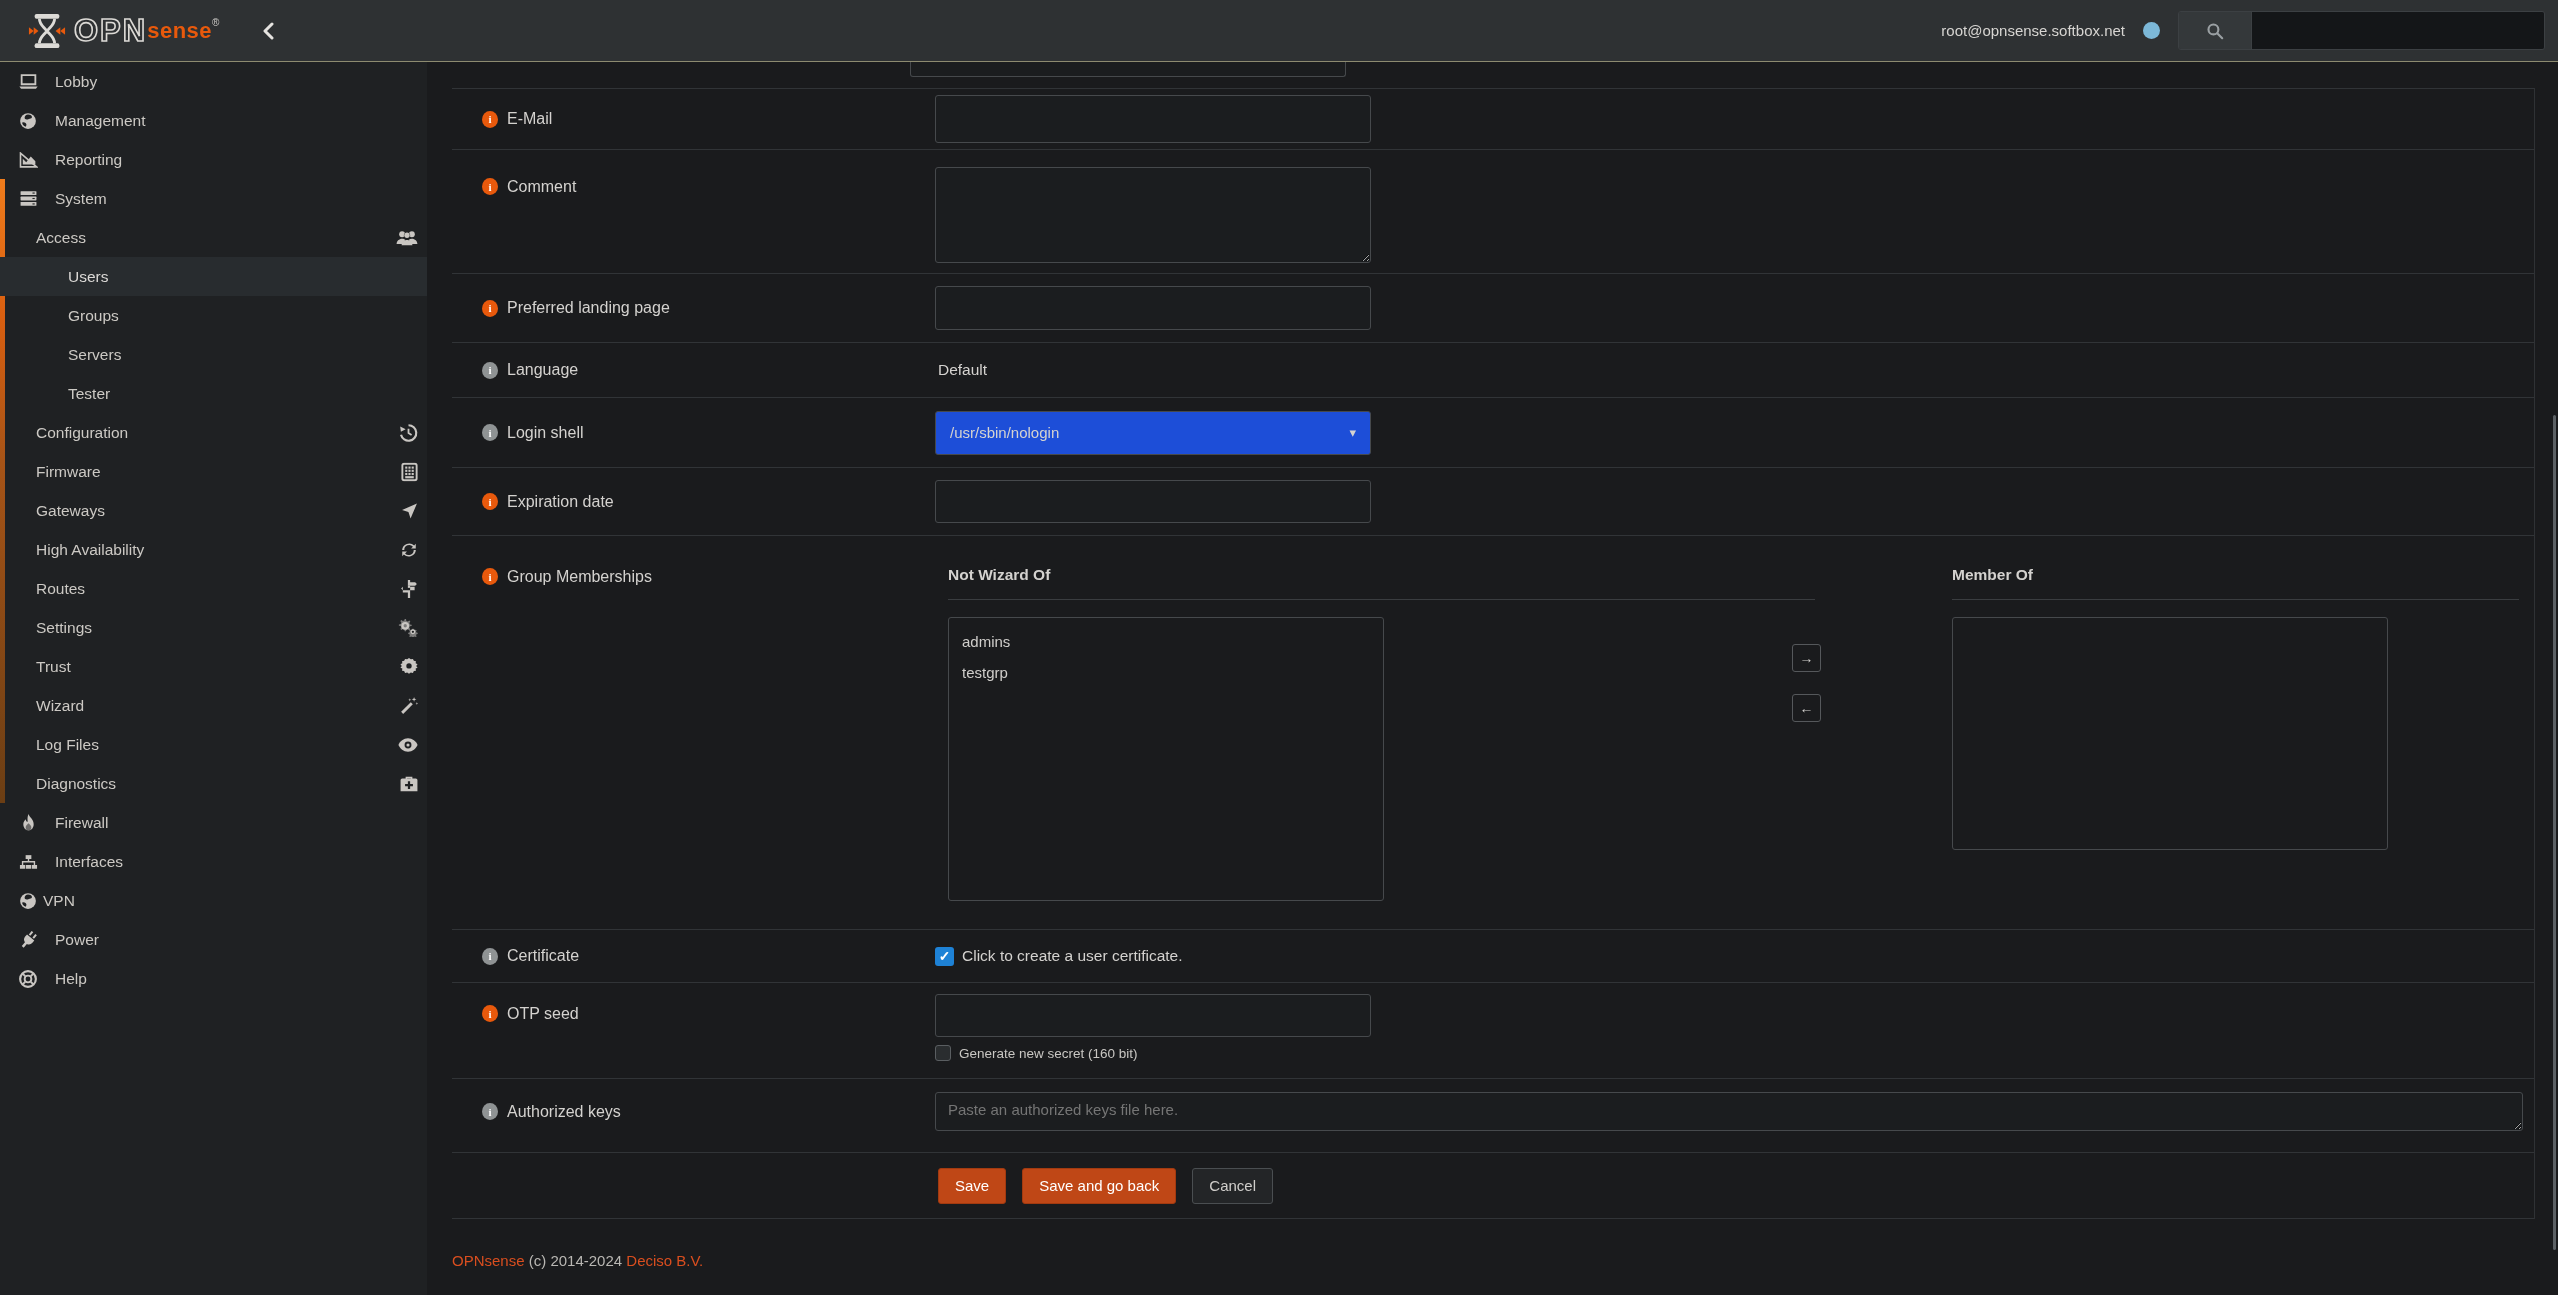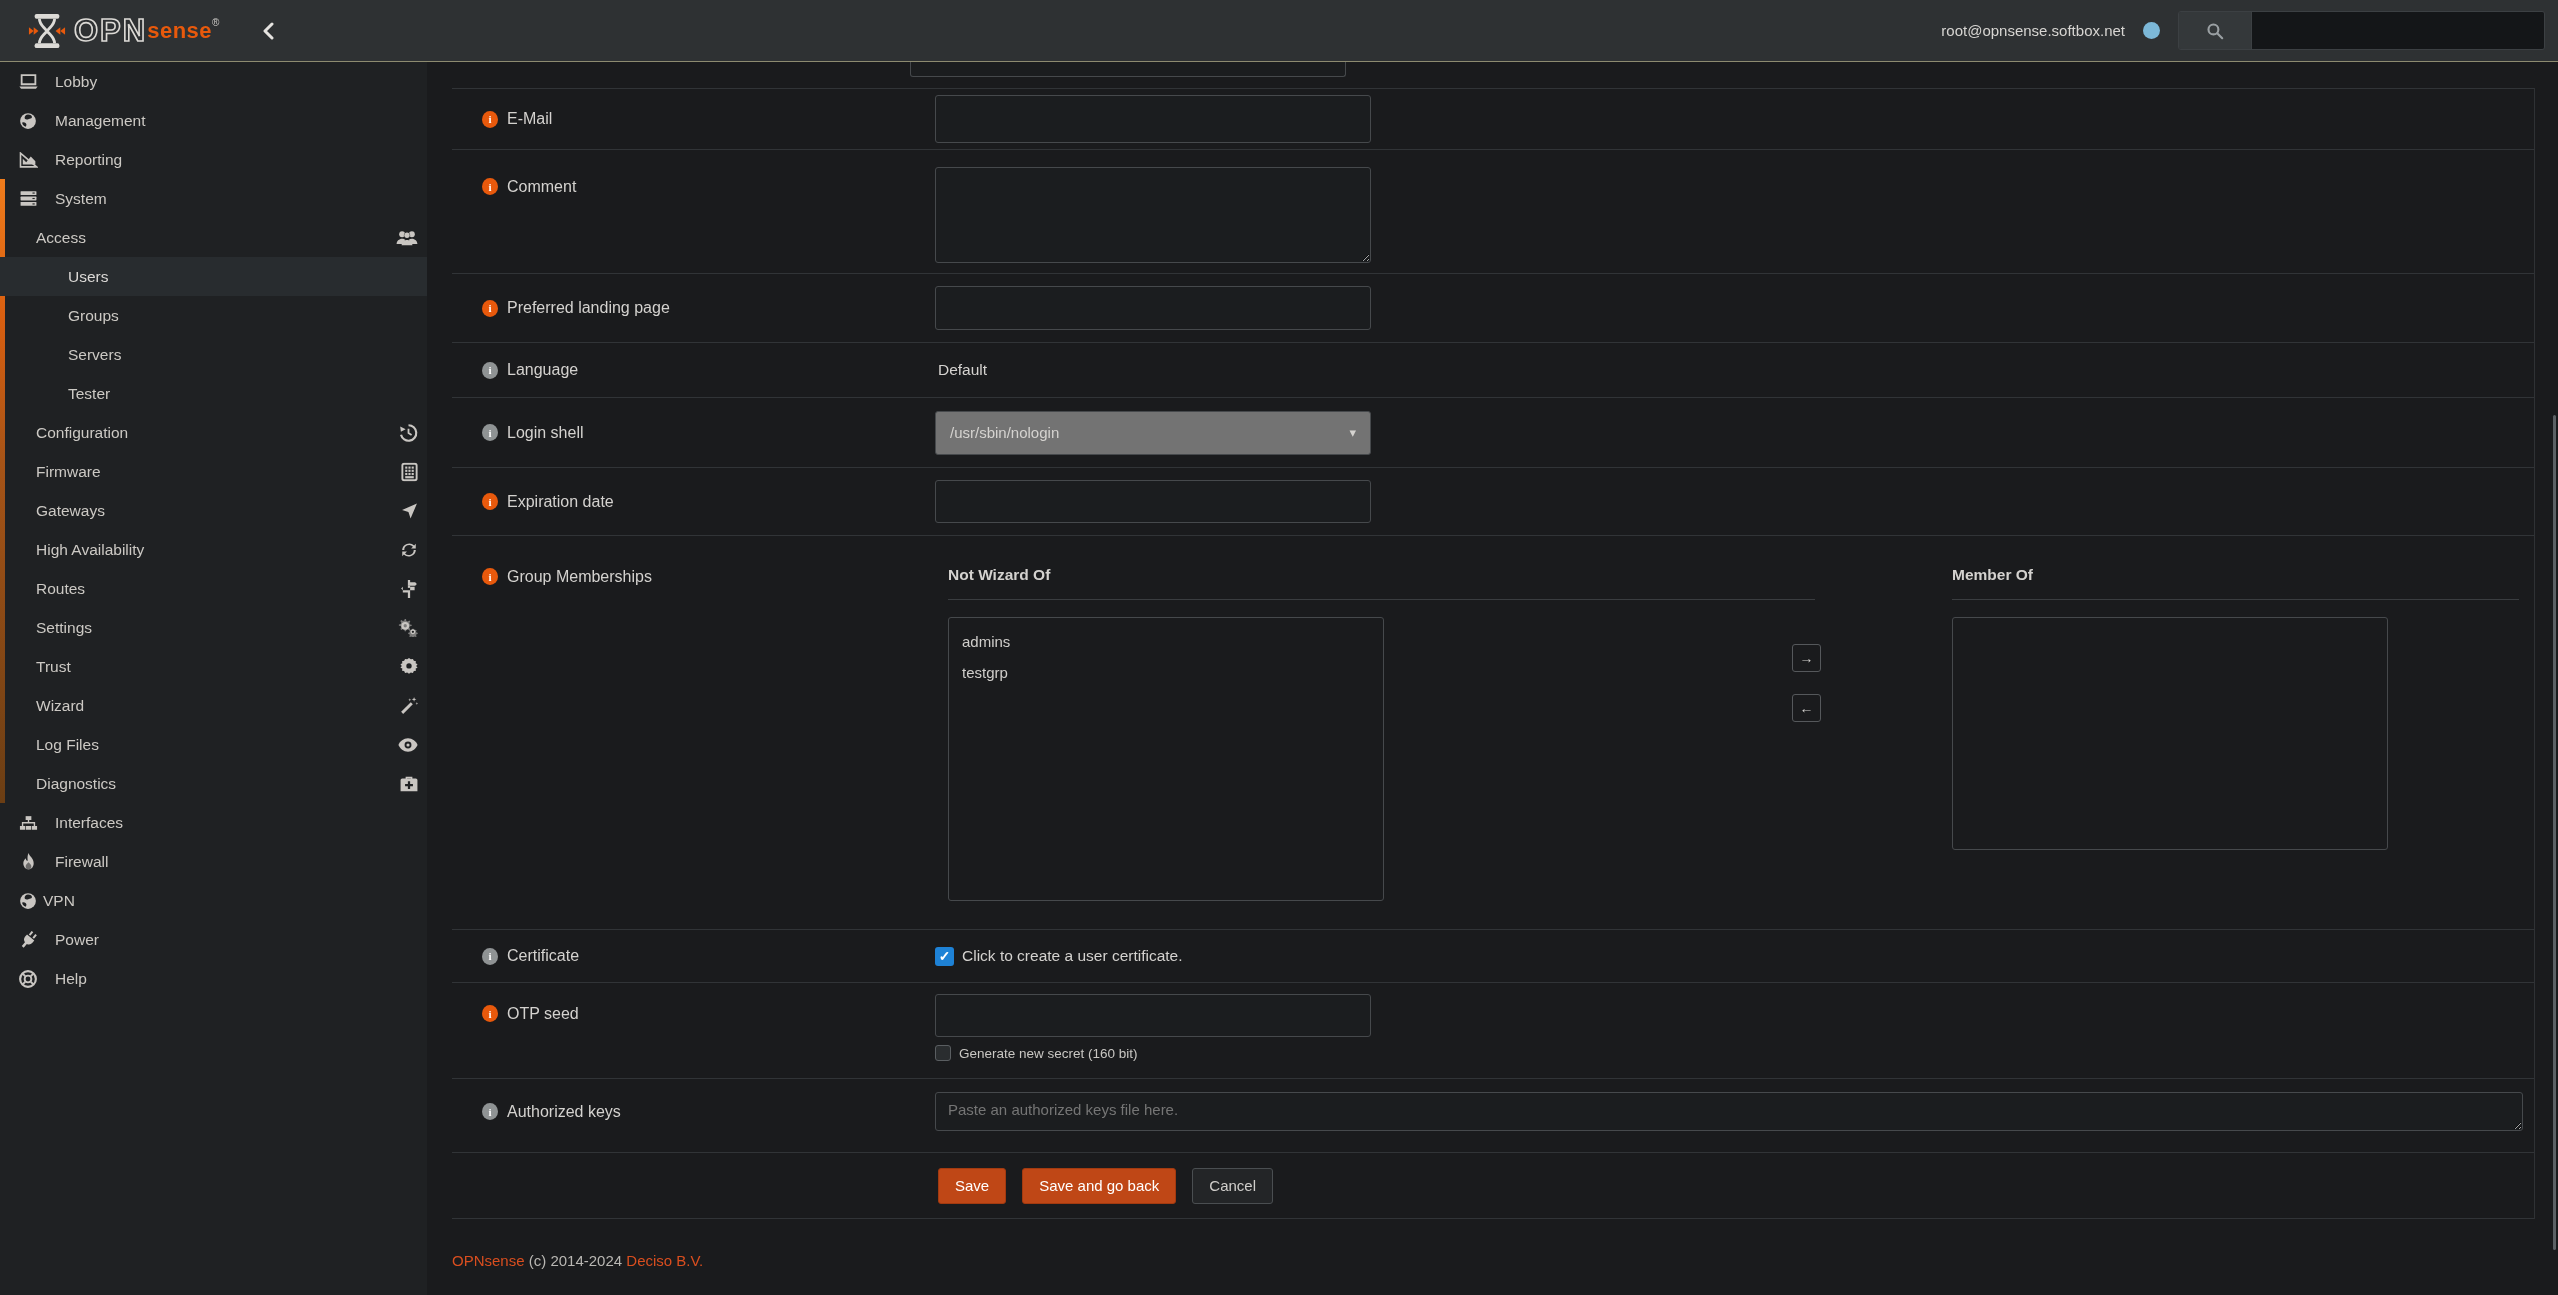--- a/index.html
+++ b/index.html
@@ -60,21 +60,21 @@
     color:#fff;font-size:11px;font-weight:700;font-family:"Liberation Serif",serif;
   }
   .info.orange{background:#e8590c;}
   .info.gray{background:#8f9394;}
   .tin{
     box-sizing:border-box;width:436px;height:44px;background:#1b1d1f;border:1px solid #46494c;border-radius:3px;
     color:#d5d3d0;font-size:15px;padding:0 12px;outline:none;font-family:"Liberation Sans",sans-serif;
   }
   textarea.tin{padding:8px 12px;resize:both;}
   .selbox{
-    box-sizing:border-box;width:436px;height:44px;background:#737373;border:1px solid #46494c;border-radius:3px;
+    box-sizing:border-box;width:436px;height:44px;background:#1d4ed8;border:1px solid #46494c;border-radius:3px;
     display:flex;align-items:center;justify-content:space-between;padding:0 14px;cursor:pointer;font-size:15px;color:#d5d3d0;
   }
   .caret{color:#d5d3d0;font-size:13px;}
   .statictext{font-size:15.5px;color:#d5d3d0;}
   .grp-title{font-size:15.5px;font-weight:700;color:#d4d2cf;}
   .grp-hr{height:1px;background:#3a3d40;margin-top:15px;}
   .listbox{
     box-sizing:border-box;background:transparent;border:1px solid #46494c;border-radius:3px;
     font-size:15px;color:#d0cecb;padding:8px 0;overflow:auto;
   }
@@ -324,36 +324,36 @@
         <svg width="18" height="17" viewBox="0 0 16 15">
             <path d="M5 2.5V1h6v1.5h3A1.5 1.5 0 0 1 15.5 4v10H.5V4A1.5 1.5 0 0 1 2 2.5zm1.3 0h3.4V2.3H6.3z" fill="currentColor"></path>
             <path d="M7 5h2v2.5h2.5v2H9V12H7V9.5H4.5v-2H7z" fill="#1f2123"></path>
           </svg>
       </span>
     </div>
   </div>
 
   <div class="srow">
     <span class="li">
+      <svg width="15" height="18" viewBox="0 0 12 16">
+          <path d="M6 0c1 3.2 4.6 4.6 4.6 9.2A4.9 4.9 0 0 1 6 14.6 4.9 4.9 0 0 1 1.4 9.2c0-2 1-3.4 2.2-4.6 0 1.2.6 2.3 1.7 2.3C5 4.6 5 2.3 6 0z" fill="currentColor"></path>
+          <path d="M6 14.6a2.6 2.6 0 0 1-2.5-2.7c0-1.6 1.3-2.3 2.5-3.6 1.2 1.3 2.5 2 2.5 3.6A2.6 2.6 0 0 1 6 14.6z" fill="#1f2123" opacity=".55"></path>
+        </svg>
+    </span>
+    <span class="lbl" style="margin-left:12px">Firewall</span>
+  </div>
+  <div class="srow">
+    <span class="li">
       <svg width="19" height="16" viewBox="0 0 16 14">
           <path d="M5.5 1h5v3.4h-5z" fill="currentColor"></path>
           <path d="M8 4.4v2.4M2.8 9.6V6.8h10.4v2.8" stroke="currentColor" stroke-width="1.2" fill="none"></path>
           <path d="M.5 9.6h4.6V13H.5zM5.7 9.6h4.6V13H5.7zM10.9 9.6h4.6V13h-4.6z" fill="currentColor"></path>
         </svg>
     </span>
     <span class="lbl" style="margin-left:12px">Interfaces</span>
-  </div>
-  <div class="srow">
-    <span class="li">
-      <svg width="15" height="18" viewBox="0 0 12 16">
-          <path d="M6 0c1 3.2 4.6 4.6 4.6 9.2A4.9 4.9 0 0 1 6 14.6 4.9 4.9 0 0 1 1.4 9.2c0-2 1-3.4 2.2-4.6 0 1.2.6 2.3 1.7 2.3C5 4.6 5 2.3 6 0z" fill="currentColor"></path>
-          <path d="M6 14.6a2.6 2.6 0 0 1-2.5-2.7c0-1.6 1.3-2.3 2.5-3.6 1.2 1.3 2.5 2 2.5 3.6A2.6 2.6 0 0 1 6 14.6z" fill="#1f2123" opacity=".55"></path>
-        </svg>
-    </span>
-    <span class="lbl" style="margin-left:12px">Firewall</span>
   </div>
   <div class="srow">
     <span class="li">
       <svg width="18" height="18" viewBox="0 0 16 16">
           <circle cx="8" cy="8" r="7" fill="currentColor"></circle>
           <path d="M8 2.2c2.2 0 3.5 1 3.5 2.3 0 1-.8 1.4-2 1.4-1 0-1.4.8-2.6.8S5 6 5 5.2C5 3.6 6.2 2.2 8 2.2zM4 9c1.4 0 2.6 1 2.6 2.2 0 1-.6 2-.6 2C4 12.6 2.8 11 2.8 9.4z" fill="#1f2123"></path>
         </svg>
     </span>
     <span class="lbl" style="">VPN</span>
   </div>

